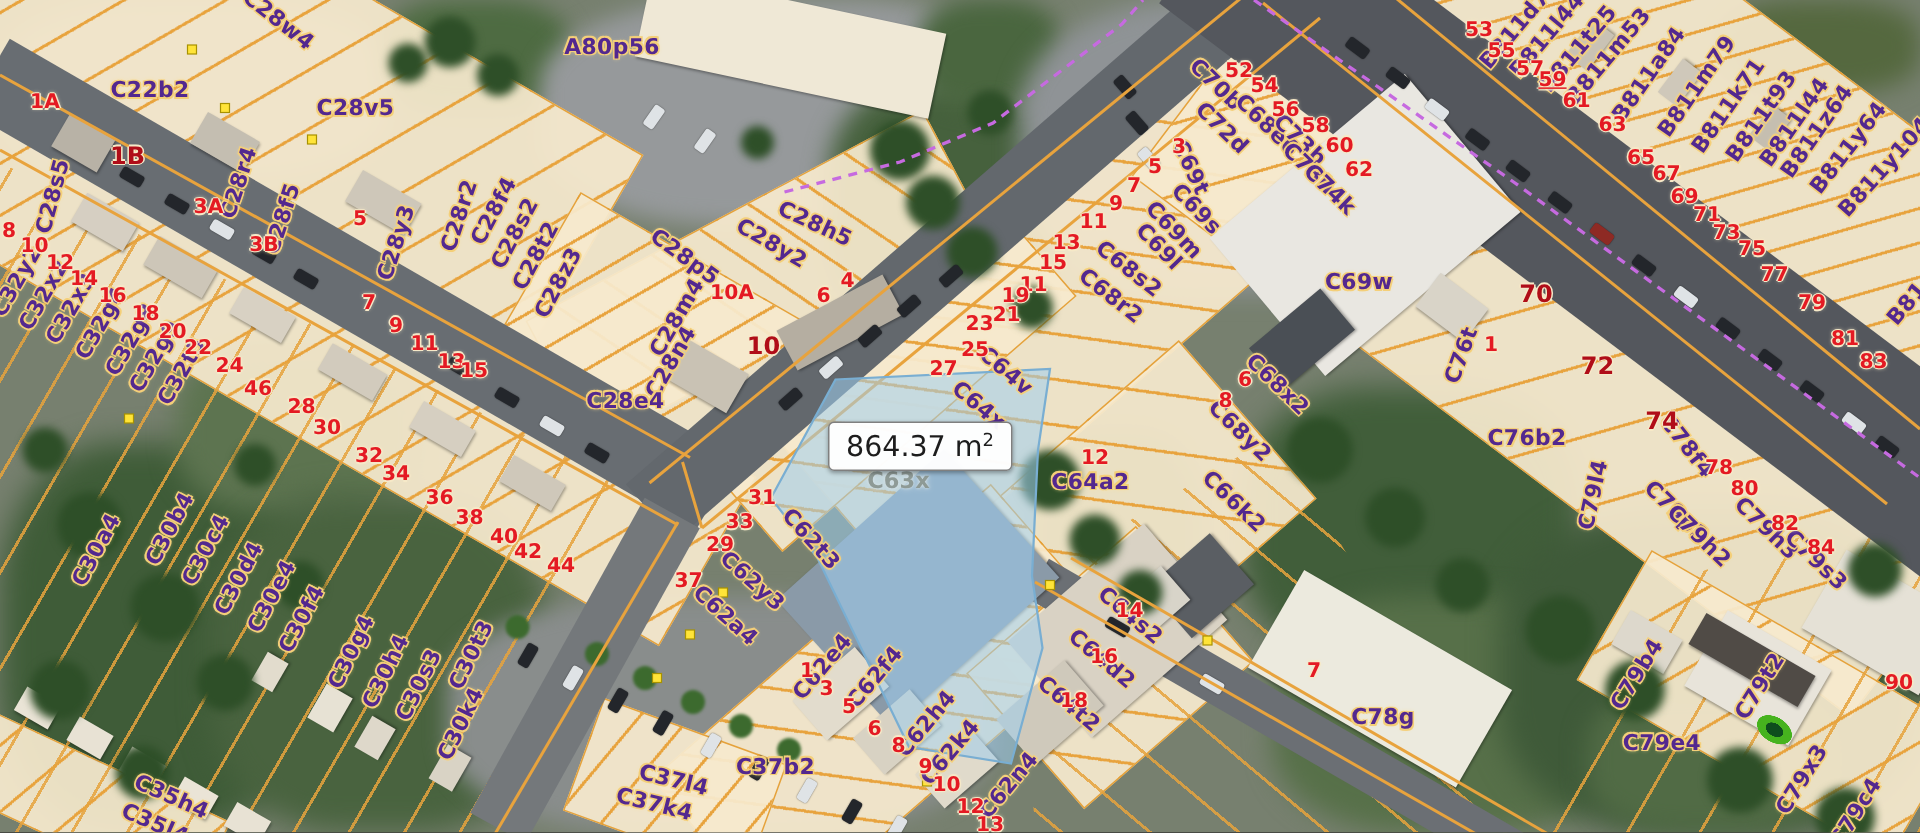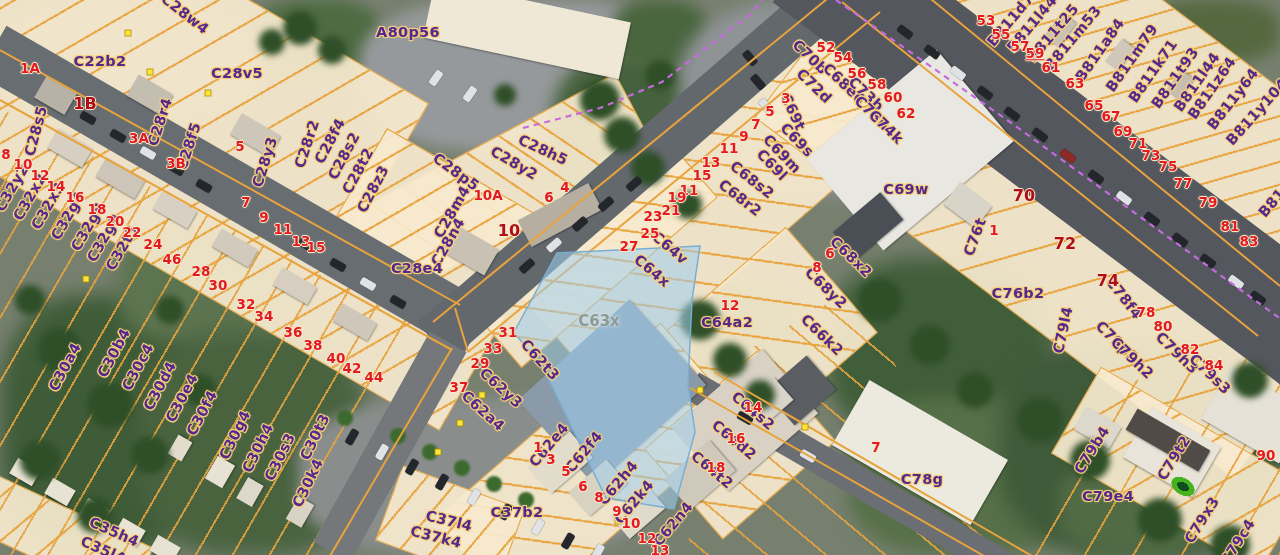--- a/index.html
+++ b/index.html
@@ -403,14 +403,15 @@
     <div class="lbl r" style="left: 1190px; top: 350px; --r: 0deg;">82</div>
     <div class="lbl r" style="left: 1214px; top: 366px; --r: 0deg;">84</div>
     <div class="lbl r" style="left: 1266px; top: 456px; --r: 0deg;">90</div>
     <div class="lbl r" style="left: 876px; top: 448px; --r: 0deg;">7</div>
     <div class="lbl r" style="left: 994px; top: 231px; --r: 0deg;">1</div>
     <div class="lbl b" style="left: 85px; top: 104px; --r: 0deg;">1B</div>
     <div class="lbl b" style="left: 509px; top: 231px; --r: 0deg;">10</div>
     <div class="lbl b" style="left: 1024px; top: 196px; --r: 0deg;">70</div>
     <div class="lbl b" style="left: 1065px; top: 244px; --r: 0deg;">72</div>
     <div class="lbl b" style="left: 1108px; top: 281px; --r: 0deg;">74</div>
+    <div class="tooltip" style="left: 552px; top: 281px;"><span>864.37 m</span><sup>2</sup></div>
   <div class="poi" style="left: 1170px; top: 478px;"></div>
 </div>
 
 </body></html>

